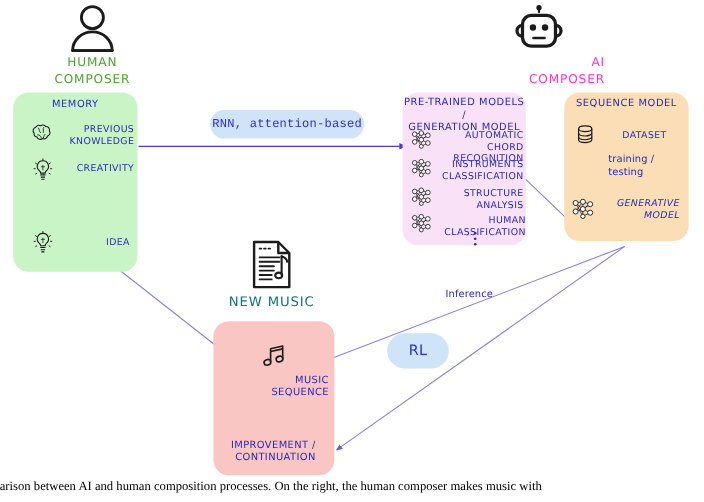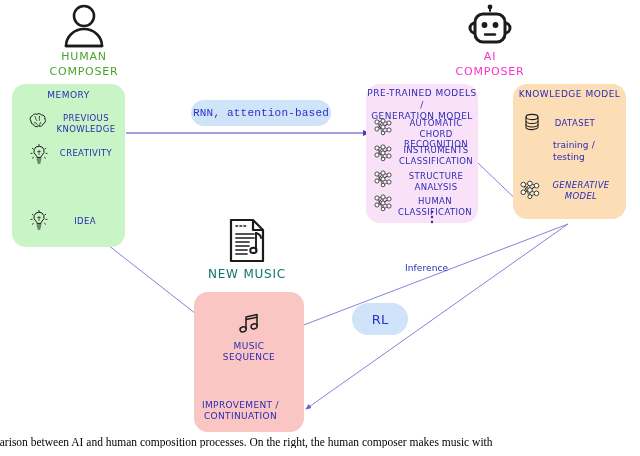--- a/index.html
+++ b/index.html
@@ -39,21 +39,21 @@
     color: #2f2fc9;
     font-size: 11px;
     letter-spacing: .2px;
     white-space: nowrap;
   }
   .lbl {
     position: absolute;
     color: #2a2ab5;
     font-size: 8.5px;
     letter-spacing: .35px;
-    text-align: center;
+    text-align: right;
     line-height: 1.25;
     white-space: pre-line;
   }
   .lbl-lc {
     position: absolute;
     color: #2a2ab5;
     font-size: 9px;
     letter-spacing: .1px;
     line-height: 1.3;
     white-space: pre-line;
@@ -175,21 +175,21 @@
   <svg viewBox="0 0 48 46" width="48" height="46">
     <path d="M24,2 v5" stroke="#1b1b1b" stroke-width="2" stroke-linecap="round"></path>
     <circle cx="24" cy="3" r="2.4" fill="#1b1b1b"></circle>
     <rect x="9" y="10" width="30" height="28" rx="8" fill="none" stroke="#1b1b1b" stroke-width="3"></rect>
     <path d="M9,19 a4,4 0 0 0 0,10 M39,19 a4,4 0 0 1 0,10" fill="none" stroke="#1b1b1b" stroke-width="3"></path>
     <circle cx="18.5" cy="21" r="2.9" fill="#1b1b1b"></circle>
     <circle cx="29.5" cy="21" r="2.9" fill="#1b1b1b"></circle>
     <path d="M19,30.5 h10" stroke="#1b1b1b" stroke-width="2.4" stroke-linecap="round"></path>
   </svg>
 </div>
-<div class="head-label head-ai" style="left:430px; top:50px; width:120px;">AI
+<div class="head-label head-ai" style="left:430px; top:50px; width:120px;text-align:right;">AI
 COMPOSER</div>
 
 <div class="rbox box-pink" style="left:366px; top:84px; width:112px; height:139px;"></div>
 <div class="box-title" style="left:366px; top:88px; width:112px;">PRE-TRAINED MODELS /
 GENERATION MODEL</div>
 
 <div class="icon" style="left:374px; top:118px; width:20px; height:17px;">
   <svg viewBox="0 0 20 17" width="20" height="17">
     <g stroke="#1b1b1b" stroke-width=".65" fill="none">
       <path d="M3,4 L9,3 L15,5 M3,4 L9,9 L15,5 M3,11 L9,9 L15,12 M3,11 L9,3
@@ -271,21 +271,21 @@
 
 <div class="icon" style="left:429px; top:210px; width:6px; height:14px;">
   <svg viewBox="0 0 6 14" width="6" height="14">
     <circle cx="3" cy="2" r="1.2" fill="#2a2ab5"></circle>
     <circle cx="3" cy="7" r="1.2" fill="#2a2ab5"></circle>
     <circle cx="3" cy="12" r="1.2" fill="#2a2ab5"></circle>
   </svg>
 </div>
 
 <div class="rbox box-orange" style="left:513px; top:84px; width:113px; height:135px;"></div>
-<div class="box-title" style="left:513px; top:89px; width:113px;">KNOWLEDGE MODEL</div>
+<div class="box-title" style="left:513px; top:89px; width:113px;">SEQUENCE MODEL</div>
 
 <div class="icon" style="left:524px; top:113px; width:16px; height:19px;">
   <svg viewBox="0 0 16 19" width="16" height="19">
     <ellipse cx="8" cy="4" rx="6" ry="2.6" fill="none" stroke="#1b1b1b" stroke-width="1.1"></ellipse>
     <path d="M2,4 v10 a6,2.6 0 0 0 12,0 V4" fill="none" stroke="#1b1b1b" stroke-width="1.1"></path>
     <path d="M2,8 a6,2.6 0 0 0 12,0 M2,11.4 a6,2.6 0 0 0 12,0" fill="none" stroke="#1b1b1b" stroke-width="1"></path>
   </svg>
 </div>
 <div class="lbl" style="left:544px; top:118px; width:62px;">DATASET</div>
 

